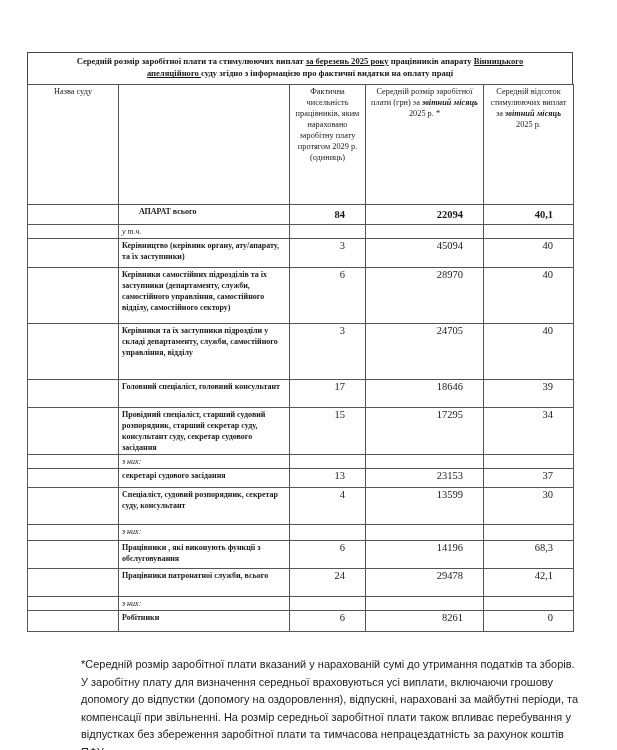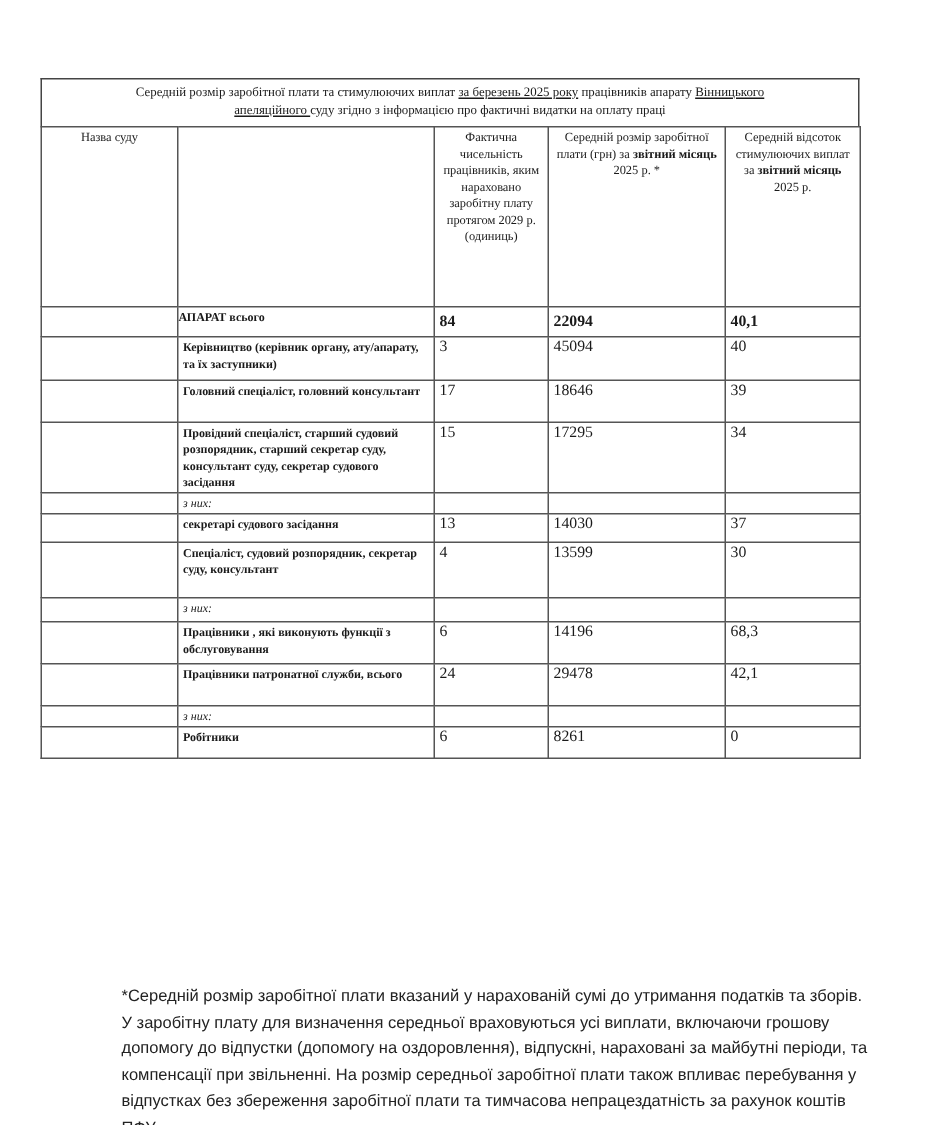--- a/index.html
+++ b/index.html
@@ -1,34 +1,34 @@
 <!DOCTYPE html>
 <html><head>
 <meta charset="utf-8">
 <style>
   html, body { margin:0; padding:0; background:#ffffff; }
   body { width:617px; height:750px; position:relative; overflow:hidden;
          font-family:"Liberation Serif", serif; color:#1a1a1a; }
   .doc { position:absolute; left:27px; top:52px; width:546px; }
   .title-box { border:1px solid #444; border-bottom:none; height:32px;
-               text-align:center; font-size:8.6px; font-weight:normal; line-height:12px;
+               text-align:center; font-size:8.6px; font-weight:bold; line-height:12px;
                padding-top:2px; box-sizing:border-box; }
   .title-box u { text-decoration:underline; }
   table { border-collapse:collapse; width:546px; table-layout:fixed; font-size:8.6px; }
   td { border:1px solid #555; vertical-align:top; padding:1px 3px; line-height:11px; }
   col.c0 { width:91px; } col.c1 { width:171px; } col.c2 { width:76px; }
   col.c3 { width:118px; } col.c4 { width:90px; }
   .hdr td { height:117px; text-align:center; font-size:8.3px; }
-  .num { font-size:10.5px; padding-right:8px; }
+  .num { text-align:right; font-size:10.5px; padding-right:20px; }
   .label { font-weight:bold; font-size:8px; }
   .italic { font-style:italic; font-size:8px; }
   .total td.num { font-weight:bold; font-size:10.5px; }
   .note { position:absolute; left:81px; top:656px; width:500px;
           font-family:Liberation Sans, sans-serif; font-size:11px; line-height:17.5px; color:#222; }
-  .i { font-weight:bold; }
+  .i { font-style:italic; font-weight:bold; }
 </style>
 </head>
 <body>
 
 <div class="doc">
   <div class="title-box">
     <span>Середній розмір заробітної плати та стимулюючих виплат </span><u>за  березень 2025 року</u><span>  працівників апарату </span><u>Вінницького</u><br>
     <u>апеляційного </u><span>суду згідно з інформацією про фактичні видатки на оплату праці</span>
   </div>
   <table>
@@ -44,30 +44,51 @@
       <td>Назва суду</td>
       <td></td>
       <td>Фактична чисельність працівників, яким нараховано заробітну плату протягом 2029 р.  (одиниць)</td>
       <td><span>Середній розмір заробітної плати (грн) за </span><span class="i">звітний місяць</span><br><span> 2025 р. *</span></td>
       <td><span>Середній відсоток стимулюючих виплат за </span><span class="i">звітний місяць</span><span>  2025 р.</span></td>
     </tr>
     </tbody>
       <tbody id="rows">
         <tr class="total" style="height: 20px;">
           <td></td>
-          <td class="label" style="padding-left: 0;">АПАРАТ всього</td>
+          <td class="label" style="padding-left: 20px;">АПАРАТ всього</td>
           <td class="num" style="vertical-align: middle;">84</td>
           <td class="num" style="vertical-align: middle;">22094</td>
           <td class="num" style="vertical-align: middle;">40,1</td>
+        </tr>
+        <tr class="sub" style="height: 14px;">
+          <td></td>
+          <td class="italic">у т.ч.</td>
+          <td class="num"></td>
+          <td class="num"></td>
+          <td class="num"></td>
         </tr>
         <tr class="row" style="height: 29px;">
           <td></td>
           <td class="label">Керівництво (керівник органу, ату/апарату, та їх заступники)</td>
           <td class="num">3</td>
           <td class="num">45094</td>
+          <td class="num">40</td>
+        </tr>
+        <tr class="row" style="height: 56px;">
+          <td></td>
+          <td class="label">Керівники самостійних підрозділів та їх заступники (департаменту, служби, самостійного управління, самостійного відділу, самостійного сектору)</td>
+          <td class="num">6</td>
+          <td class="num">28970</td>
+          <td class="num">40</td>
+        </tr>
+        <tr class="row" style="height: 56px;">
+          <td></td>
+          <td class="label">Керівники  та їх заступники підрозділи у складі департаменту, служби, самостійного управління, відділу</td>
+          <td class="num">3</td>
+          <td class="num">24705</td>
           <td class="num">40</td>
         </tr>
         <tr class="row" style="height: 28px;">
           <td></td>
           <td class="label">Головний спеціаліст, головний консультант</td>
           <td class="num">17</td>
           <td class="num">18646</td>
           <td class="num">39</td>
         </tr>
         <tr class="row" style="height: 42px;">
@@ -81,21 +102,21 @@
           <td></td>
           <td class="italic">з них:</td>
           <td class="num"></td>
           <td class="num"></td>
           <td class="num"></td>
         </tr>
         <tr class="row" style="height: 19px; margin-top: 44px;">
           <td></td>
           <td class="label">секретарі судового засідання</td>
           <td class="num">13</td>
-          <td class="num">14030</td>
+          <td class="num">23153</td>
           <td class="num">37</td>
         </tr>
         <tr class="row" style="height: 37px;">
           <td></td>
           <td class="label">Спеціаліст, судовий розпорядник, секретар суду, консультант</td>
           <td class="num">4</td>
           <td class="num">13599</td>
           <td class="num">30</td>
         </tr>
         <tr class="sub" style="height: 16px;">

